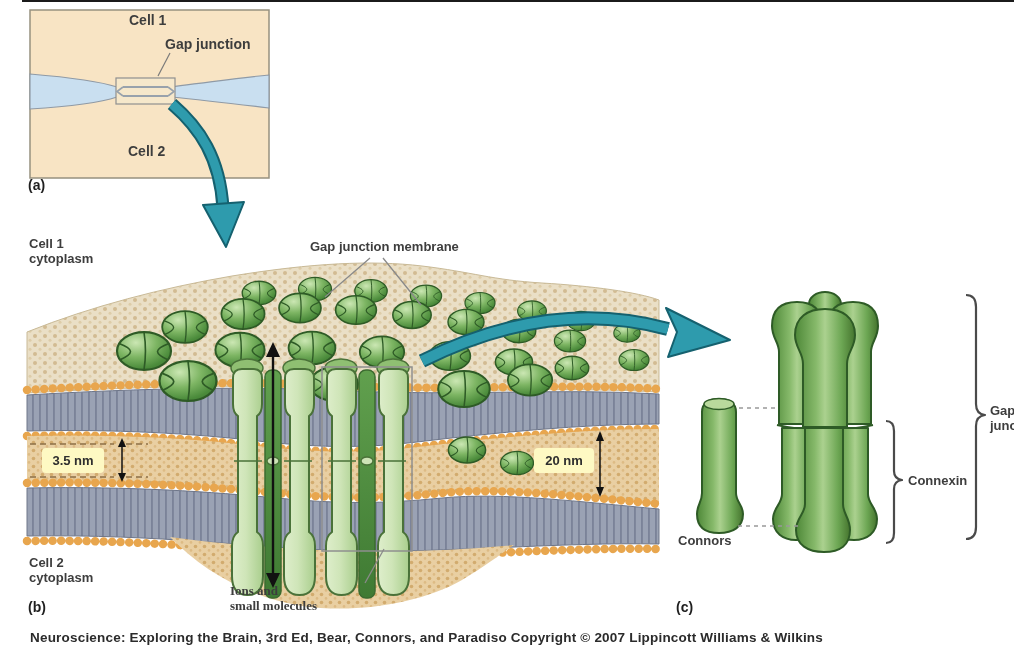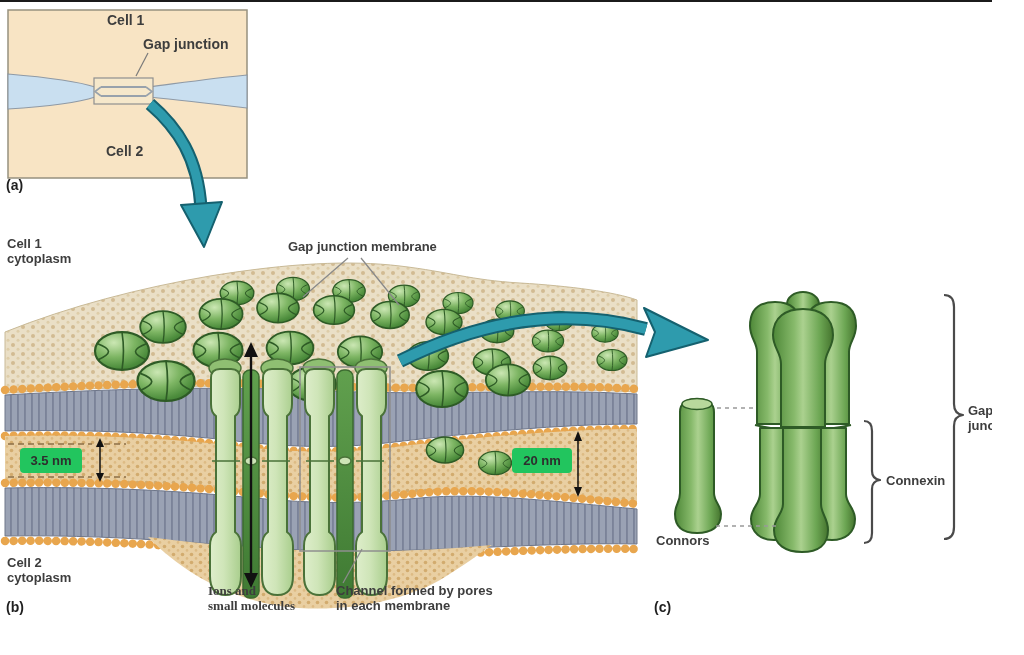--- a/index.html
+++ b/index.html
@@ -1,24 +1,24 @@
 <!DOCTYPE html>
 <html><head>
 <meta charset="utf-8">
 <style>
   html,body{margin:0;padding:0;background:#ffffff;}
   .fig{position:relative;width:992px;height:655px;background:#ffffff;overflow:hidden;
-       font-family:"Liberation Sans", sans-serif;}
+       font-family:"Liberation Sans", sans-serif;margin-left:22px;}
   .topline{position:absolute;left:0;top:0;width:1024px;height:2px;background:#1b1b1b;}
   .fig svg{position:absolute;left:0;top:0;z-index:1;}
   .lbl{position:absolute;z-index:3;color:#3d3d3d;font-size:13px;font-weight:700;
        line-height:15px;white-space:nowrap;}
   .ml{white-space:pre-line;}
   .tag{color:#1f1f1f;font-size:14px;font-weight:700;}
-  .nmbox{position:absolute;z-index:2;background:#22c55e;border-radius:4px;
+  .nmbox{position:absolute;z-index:2;background:#fef9c3;border-radius:4px;
          display:flex;align-items:center;justify-content:center;
          color:#2e2e2e;font-size:13px;font-weight:700;}
   .credit{position:absolute;z-index:3;left:8px;top:630px;color:#2b2b2b;
           font-size:13.5px;font-weight:700;letter-spacing:.2px;white-space:nowrap;}
 </style>
 </head>
 <body>
 
 <div class="fig">
   <div class="topline"></div>
@@ -218,22 +218,21 @@
   <div class="lbl" style="left:288px;top:239px;">Gap junction membrane</div>
 
   <div class="nmbox" style="left:20px;top:448px;width:62px;height:25px;">3.5 nm</div>
   <div class="nmbox" style="left:512px;top:448px;width:60px;height:25px;">20 nm</div>
 
   <div class="lbl ml" style="left:7px;top:555px;">Cell 2
 cytoplasm</div>
   <div class="lbl tag" style="left:6px;top:600px;">(b)</div>
   <div class="lbl ml" style="left:208px;top:583px;font-family:Liberation Serif, serif;">Ions and
 small molecules</div>
-  <div class="lbl ml" style="left:336px;top:583px;">Channel formed by pores
-in each membrane</div>
 
   <div class="lbl" style="left:656px;top:533px;">Connors</div>
   <div class="lbl" style="left:886px;top:473px;">Connexin</div>
   <div class="lbl ml" style="left:968px;top:403px;">Gap
 junction</div>
   <div class="lbl tag" style="left:654px;top:600px;">(c)</div>
 
+  <div class="credit">Neuroscience: Exploring the Brain, 3rd Ed, Bear, Connors, and Paradiso Copyright © 2007 Lippincott Williams &amp; Wilkins</div>
 </div>
 
 </body></html>

